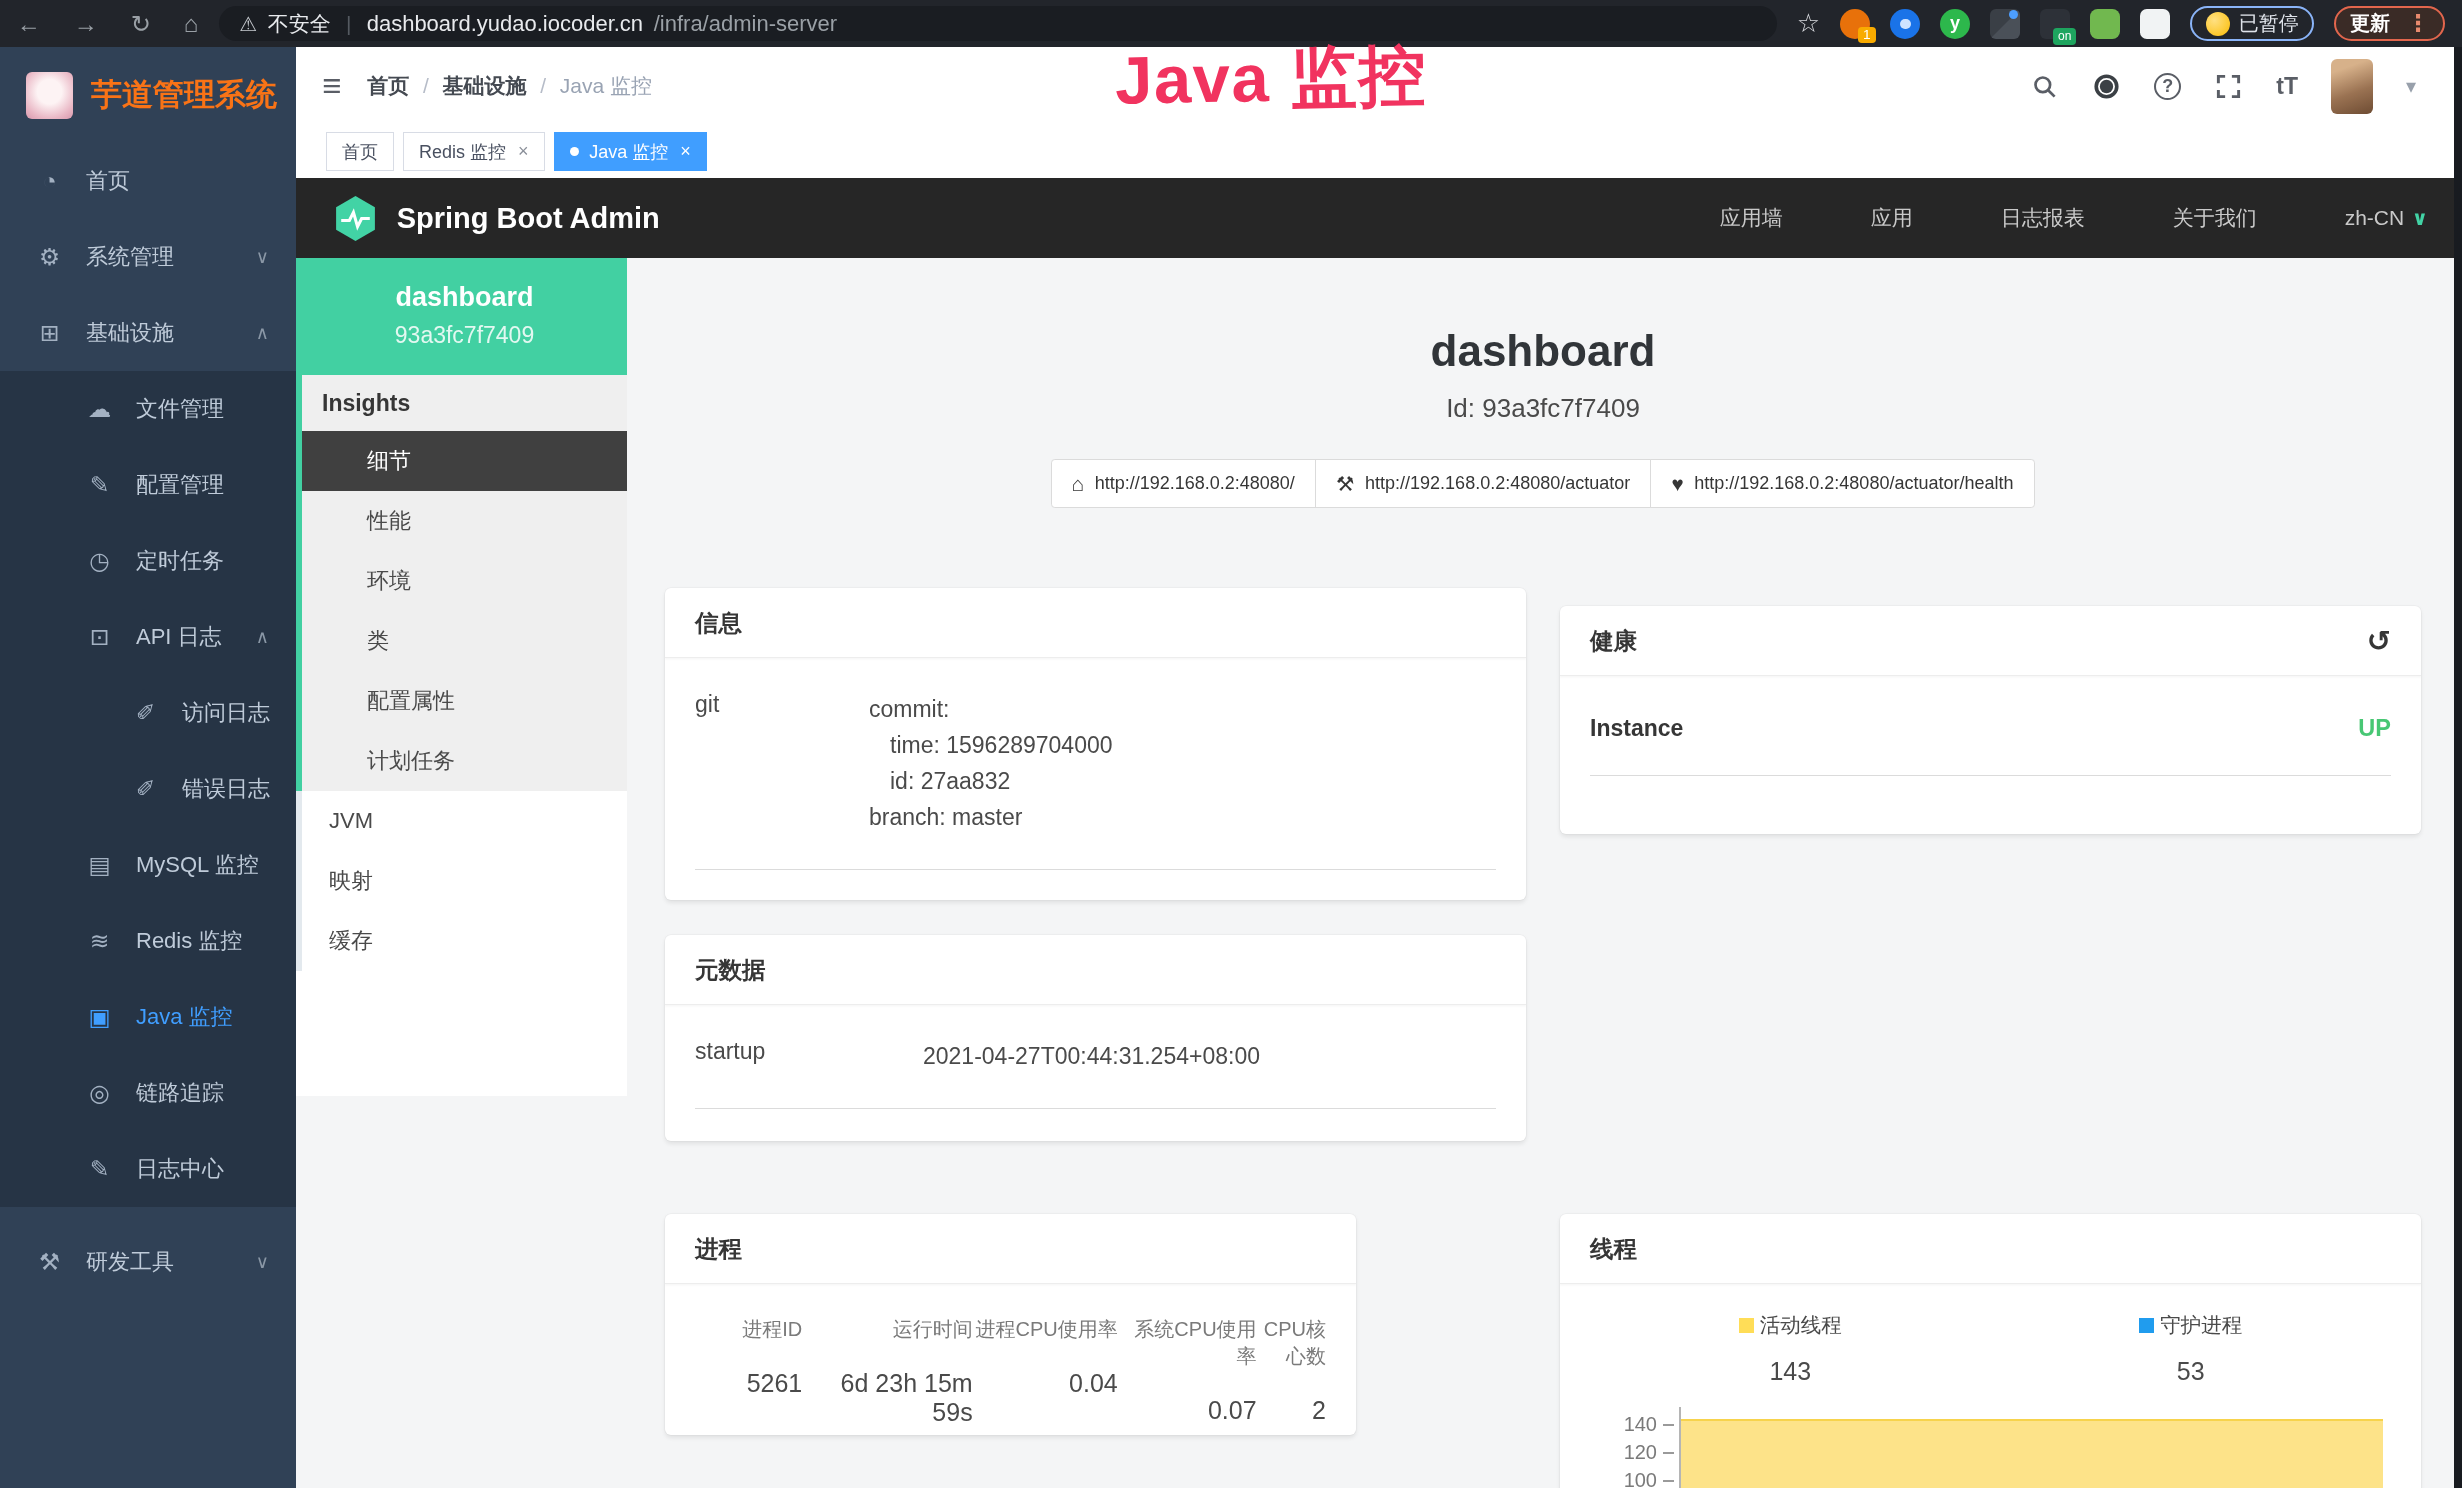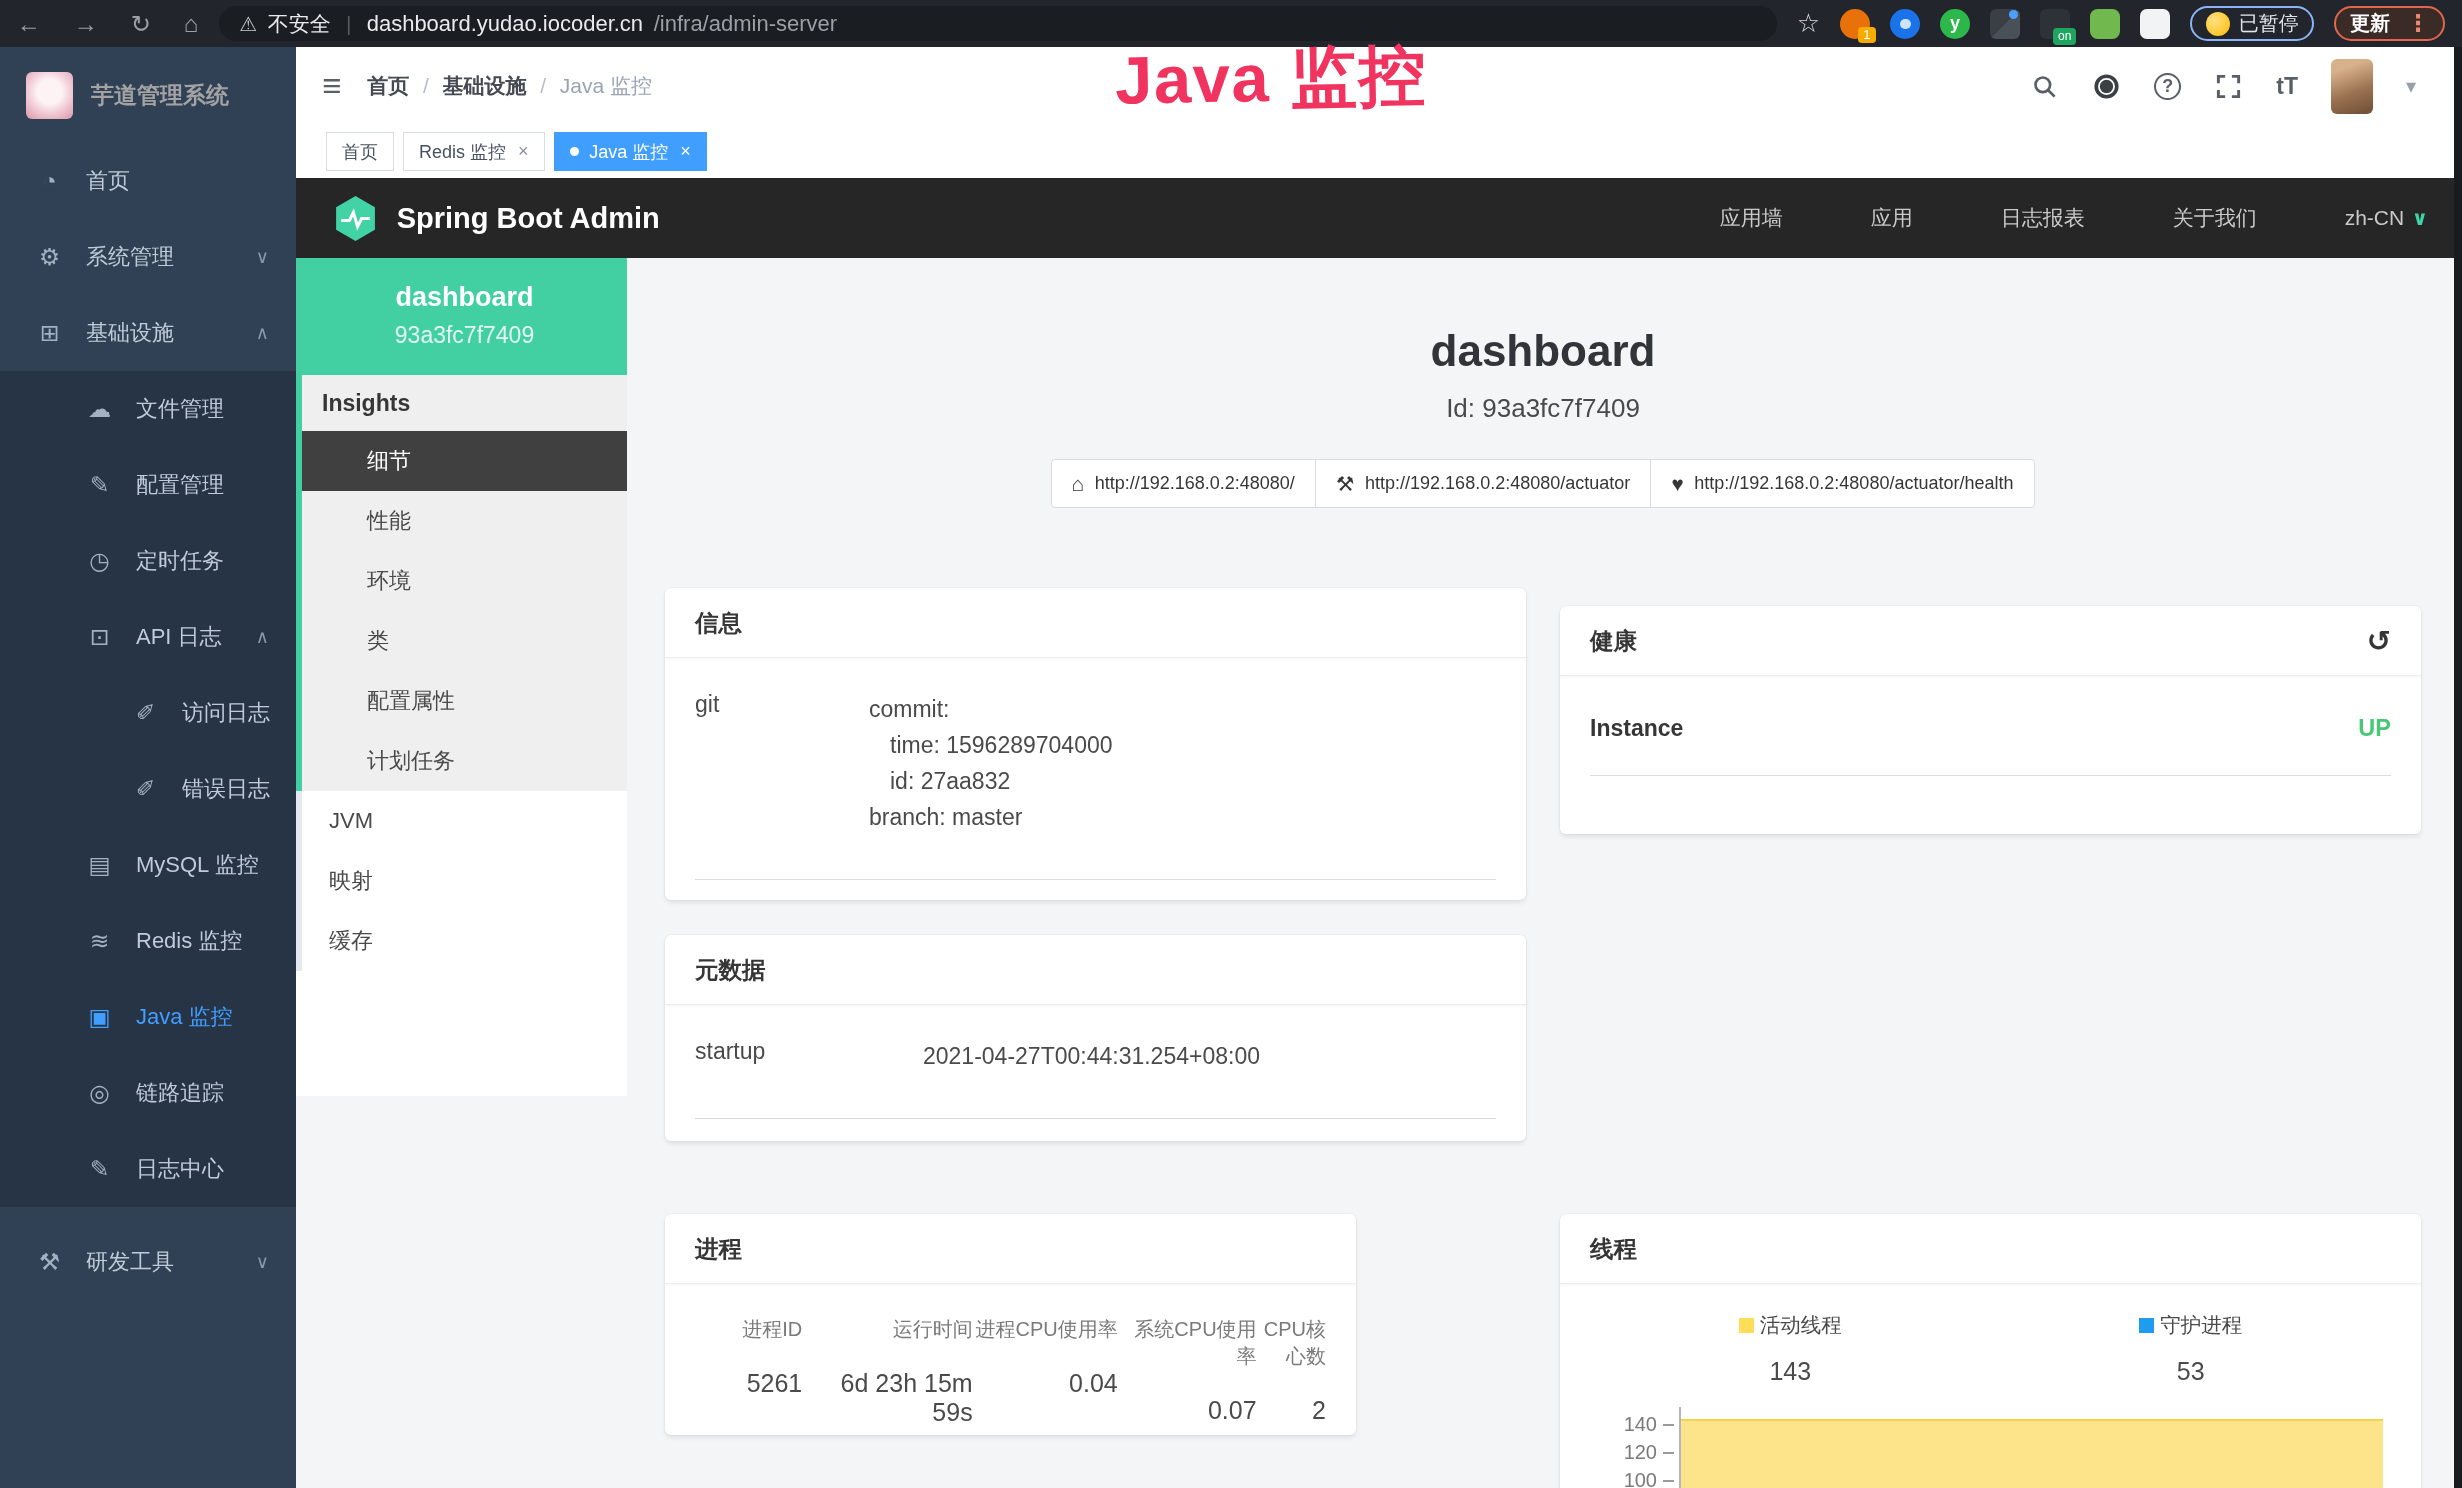--- a/index.html
+++ b/index.html
@@ -48,21 +48,21 @@
   .annotation { position: absolute; left: 1115px; top: 33px; z-index: 99;
      font-size: 67px; font-weight: 700; color: #f1335f; transform: rotate(-1deg);
      letter-spacing: 1.5px; pointer-events: none; }
 
   
   .app-sidebar { position: absolute; left: 0; top: 47px; width: 296px; height: 1442px;
      background: #304156; z-index: 4; }
   .logo-row { height: 96px; display: flex; align-items: center; padding-left: 26px; gap: 18px; cursor: pointer; }
   .logo-img { width: 47px; height: 47px; border-radius: 6px;
      background: radial-gradient(circle at 50% 42%, #fdf3f4 0 34%, #e9b6c4 75%, #d898ad); }
-  .app-title { color: #a3a3a3; font-size: 23px; font-weight: 700; }
+  .app-title { color: #f97316; font-size: 31px; font-weight: 700; }
   .menu-item { display: flex; align-items: center; height: 76px; color: #bfcbd9; font-size: 22px;
      cursor: pointer; position: relative; }
   .menu-item .mi { width: 33px; font-size: 23.5px; color: #a3b1c2; margin-right: 20px; text-align: center; }
   .lvl1 { padding-left: 33px; }
   .lvl2 { padding-left: 83px; }
   .lvl3 { padding-left: 129px; }
   .submenu { background: #263445; }
   .menu-item.active, .menu-item.active .mi { color: #409eff; }
   .chev { position: absolute; right: 27px; font-size: 18px; color: #8a97a6; }
 
@@ -133,21 +133,21 @@
   .url-btn .ic { margin-right: 10.6px; font-size: 20.5px; }
 
   
   .card { position: absolute; background: #fff; border-radius: 6px; overflow: hidden;
      box-shadow: 0 2.3px 4.6px rgba(10,10,10,.08), 0 0 0 0.8px rgba(10,10,10,.03); }
   .card-h { height: 70px; display: flex; align-items: center; padding: 0 30px; font-size: 23.5px;
      font-weight: 700; color: #363636; border-bottom: 0.8px solid #ededed;
      box-shadow: 0 1.5px 2.3px rgba(10,10,10,.04); }
   .hist { margin-left: auto; font-size: 29px; color: #363636; cursor: pointer; }
   .card-b { padding: 33px 30px; }
-  .kv { display: flex; border-bottom: 0.8px solid #dbdbdb; padding-bottom: 44px; }
+  .kv { display: flex; border-bottom: 0.8px solid #dbdbdb; padding-bottom: 34px; }
   .kv .k { width: 174px; flex-shrink: 0; font-size: 23px; color: #4a4a4a; }
   .kv .k.semib { font-weight: 600; color: #363636; }
   .kv.meta .k { width: 228px; }
   .kv .v { font-size: 23px; color: #4a4a4a; line-height: 36px; }
   .kv .ind { padding-left: 21px; }
   .v-status { margin-left: auto; font-size: 23.5px; font-weight: 700; color: #48c774; }
 
   .ptable { display: flex; text-align: right; padding-top: 6px; }
   .pc { }
   .w17 { flex: 17; } .w27 { flex: 27; } .w23 { flex: 23; } .w22 { flex: 22; } .w11 { flex: 11; }

